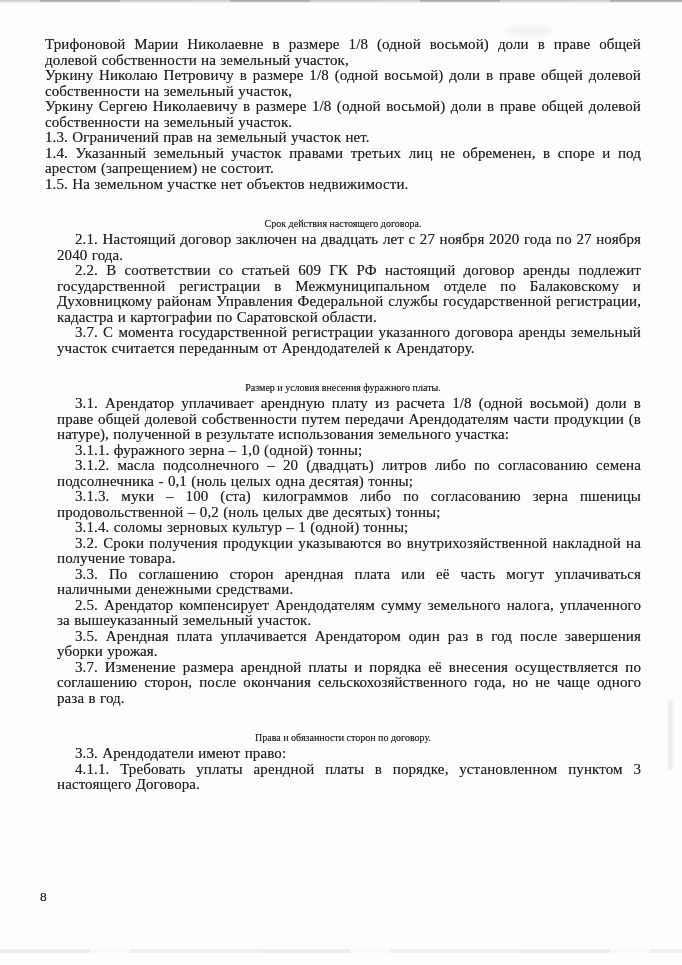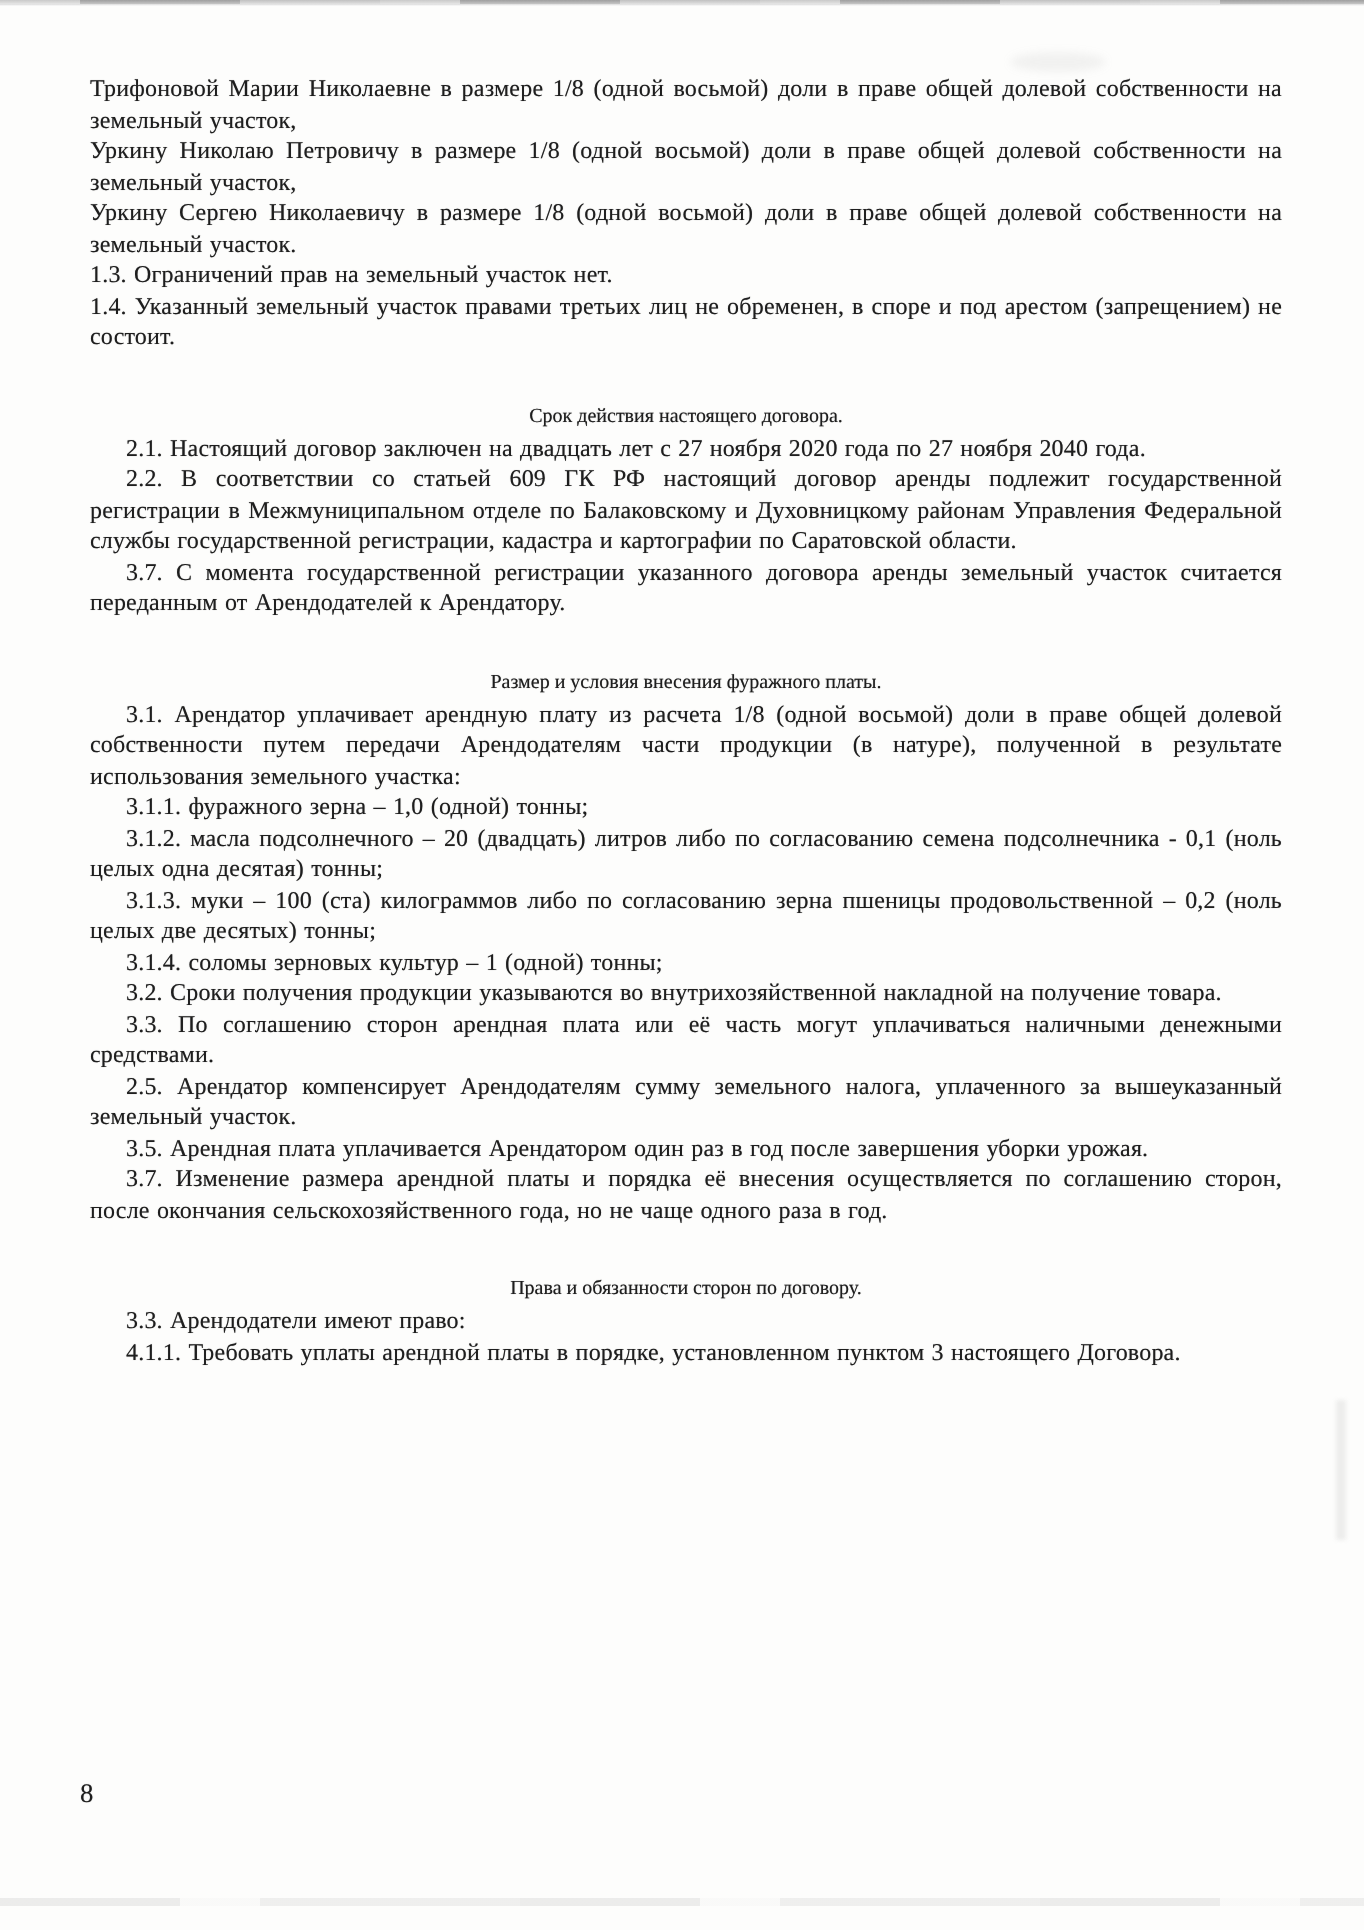--- a/index.html
+++ b/index.html
@@ -59,28 +59,28 @@
     filter: blur(1px);
   }
   .content {
     position: absolute;
     top: 37px;
     left: 45px;
     width: 596px;
   }
   .p {
     margin: 0;
-    font-size: 12px;
+    font-size: 15px;
     line-height: 15.5px;
     text-align: justify;
     letter-spacing: 0.1px;
     word-spacing: 0.5px;
     text-shadow: 0 0 0.4px rgba(30,30,30,0.55);
   }
-  .ind { text-indent: 18px; }
+  .ind { text-indent: 18px; margin-left: 12px; }
   .h {
     margin: 24px 0 0 0;
     font-size: 10px;
     line-height: 16px;
     font-weight: normal;
     text-align: center;
     text-shadow: 0 0 0.4px rgba(30,30,30,0.6);
   }
   .pagenum {
     position: absolute;
@@ -98,20 +98,21 @@
   <div class="edge-top"></div>
   <div class="smudge-a"></div>
   <div class="smudge-b"></div>
 
   <div class="content">
     <p class="p">Трифоновой Марии Николаевне в размере 1/8 (одной восьмой) доли в праве общей долевой собственности на земельный участок,</p>
     <p class="p">Уркину Николаю Петровичу в размере 1/8 (одной восьмой) доли в праве общей долевой собственности на земельный участок,</p>
     <p class="p">Уркину Сергею Николаевичу в размере 1/8 (одной восьмой) доли в праве общей долевой собственности на земельный участок.</p>
     <p class="p">1.3. Ограничений прав на земельный участок нет.</p>
     <p class="p">1.4. Указанный земельный участок правами третьих лиц не обременен, в споре и под арестом (запрещением) не состоит.</p>
+    <p class="p">1.5. На земельном участке нет объектов недвижимости.</p>
 
     <h2 class="h">Срок действия настоящего договора.</h2>
     <p class="p ind">2.1. Настоящий договор заключен  на двадцать лет с 27 ноября 2020 года  по 27 ноября 2040 года.</p>
     <p class="p ind">2.2. В соответствии со статьей 609 ГК РФ настоящий договор аренды подлежит государственной регистрации в Межмуниципальном отделе по Балаковскому и Духовницкому районам Управления Федеральной службы государственной регистрации, кадастра и картографии по Саратовской области.</p>
     <p class="p ind">3.7. С момента государственной регистрации указанного договора аренды земельный участок считается переданным от Арендодателей к Арендатору.</p>
 
     <h2 class="h">Размер и условия внесения фуражного платы.</h2>
     <p class="p ind">3.1. Арендатор уплачивает арендную плату из расчета 1/8 (одной восьмой) доли в праве общей долевой собственности путем передачи Арендодателям части продукции (в натуре), полученной в результате использования земельного участка:</p>
     <p class="p ind">3.1.1. фуражного зерна – 1,0 (одной) тонны;</p>
     <p class="p ind">3.1.2. масла подсолнечного – 20 (двадцать) литров либо по согласованию семена подсолнечника - 0,1 (ноль целых одна десятая) тонны;</p>

